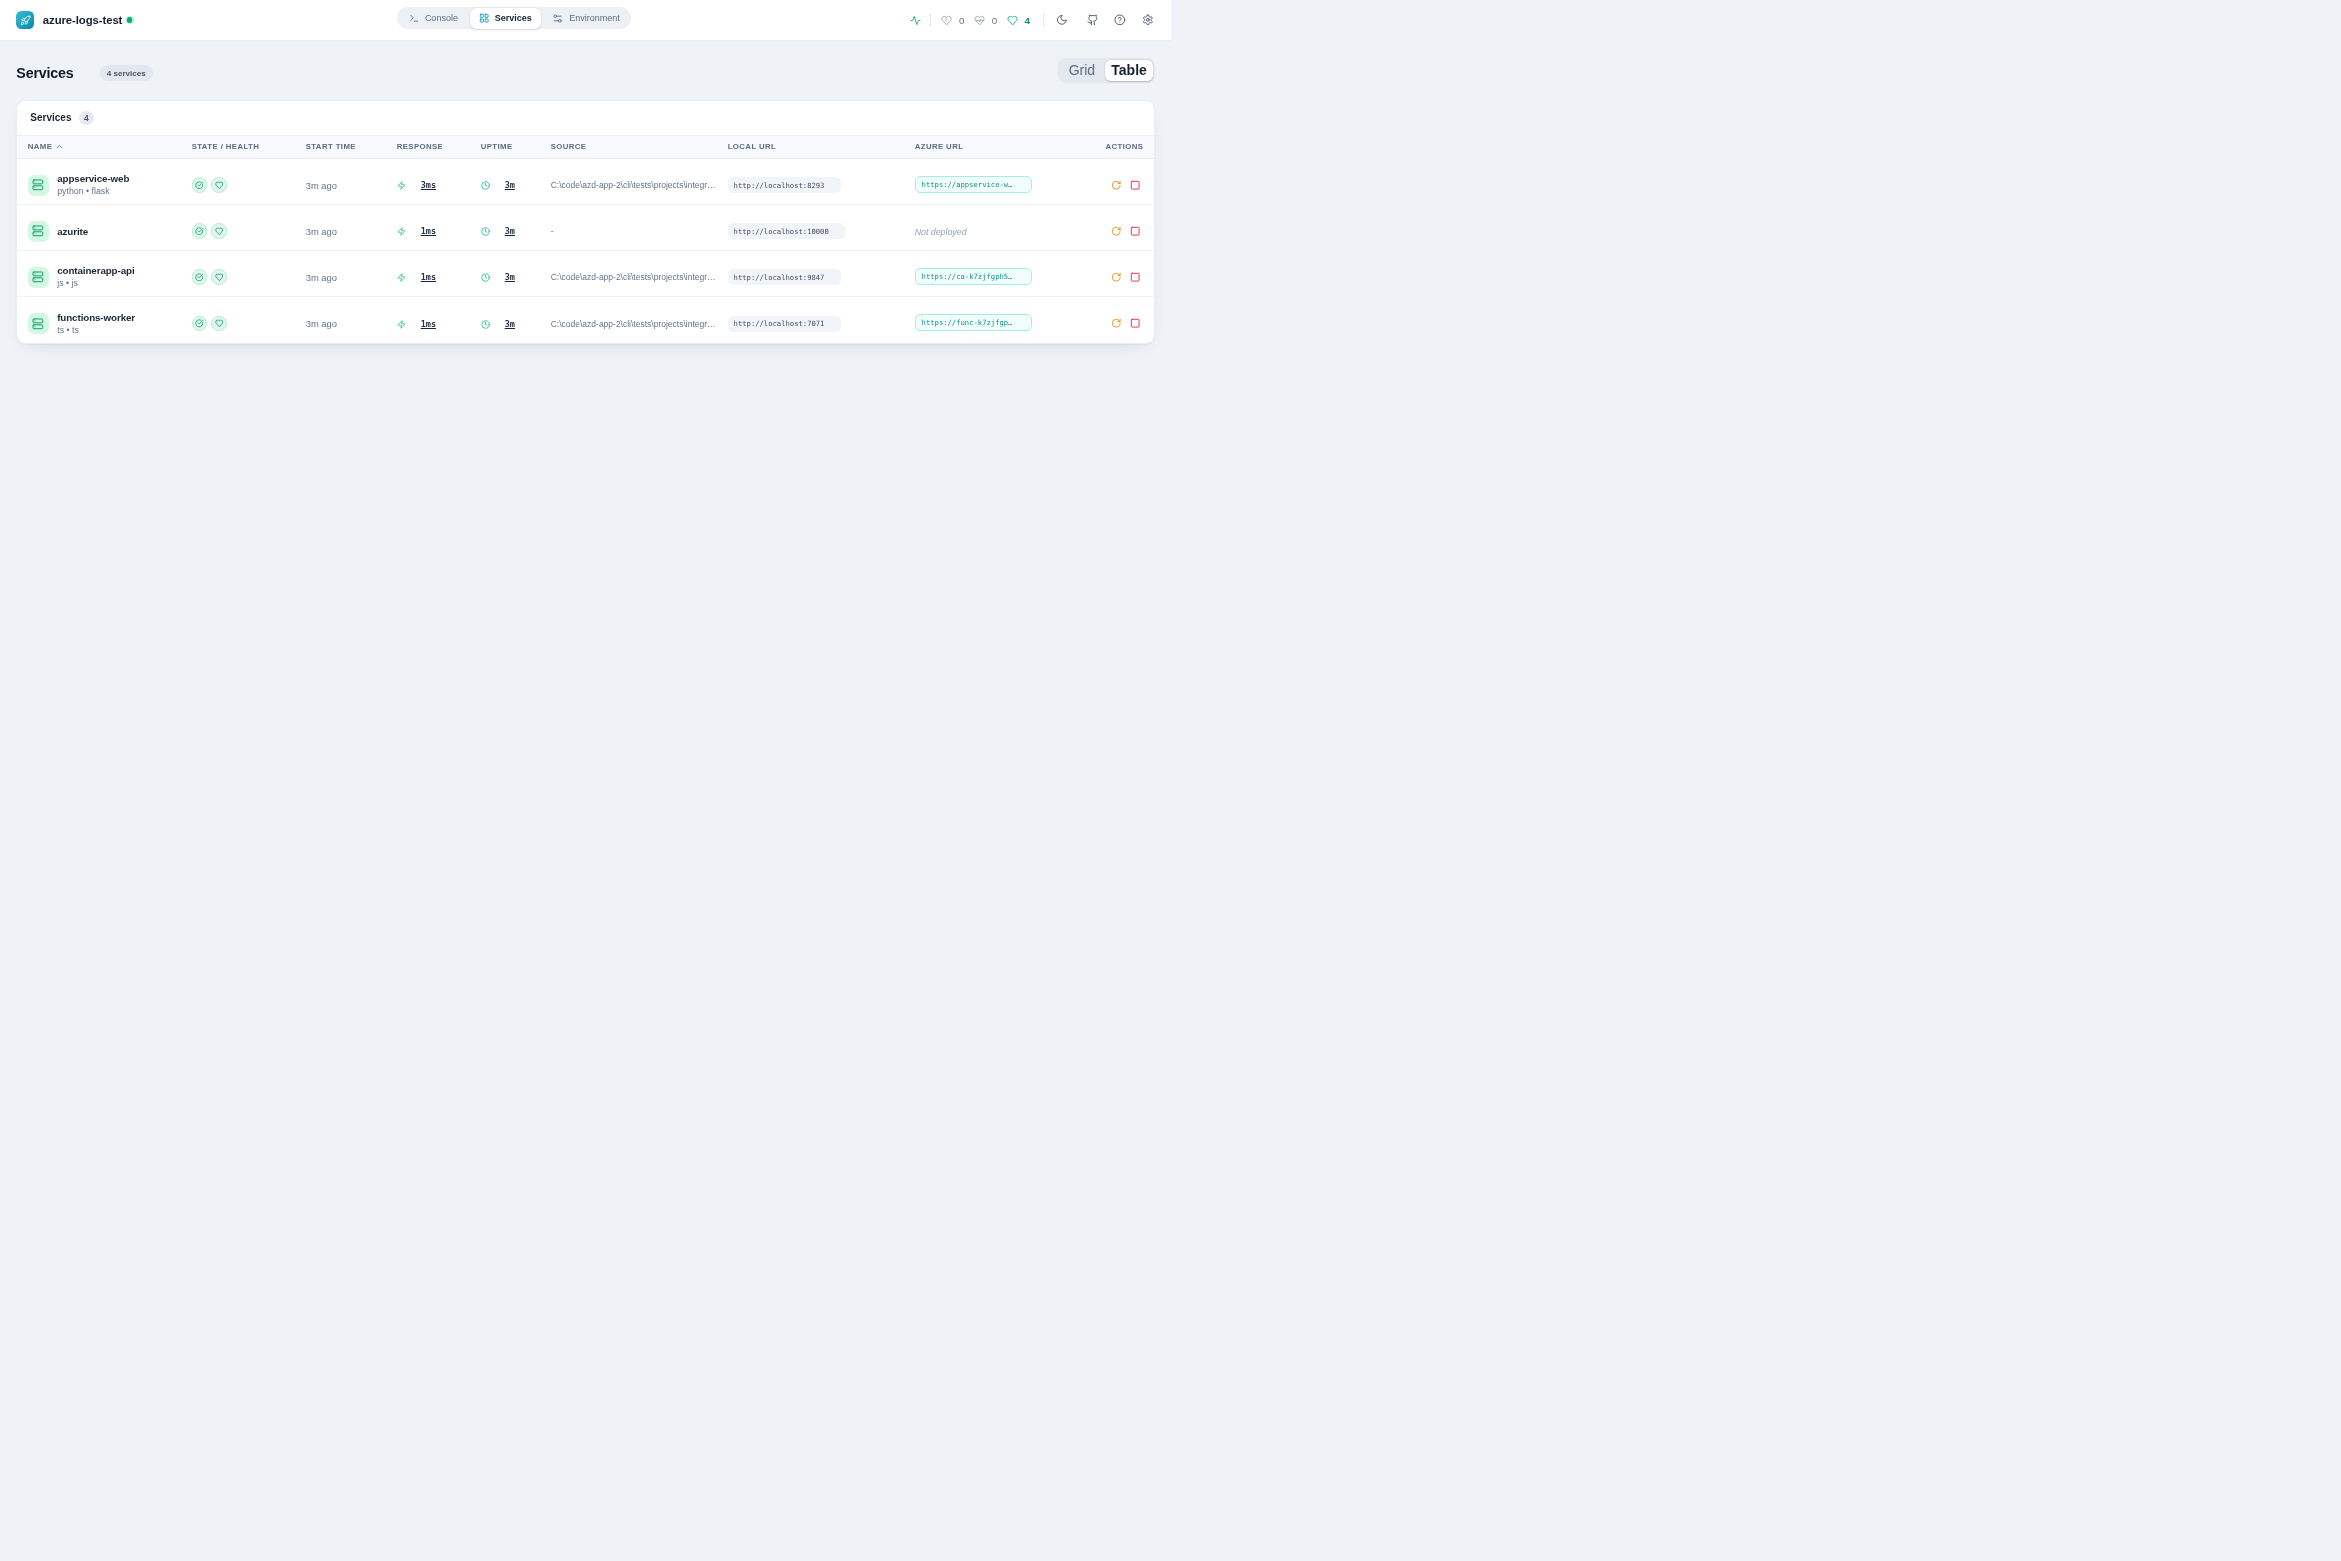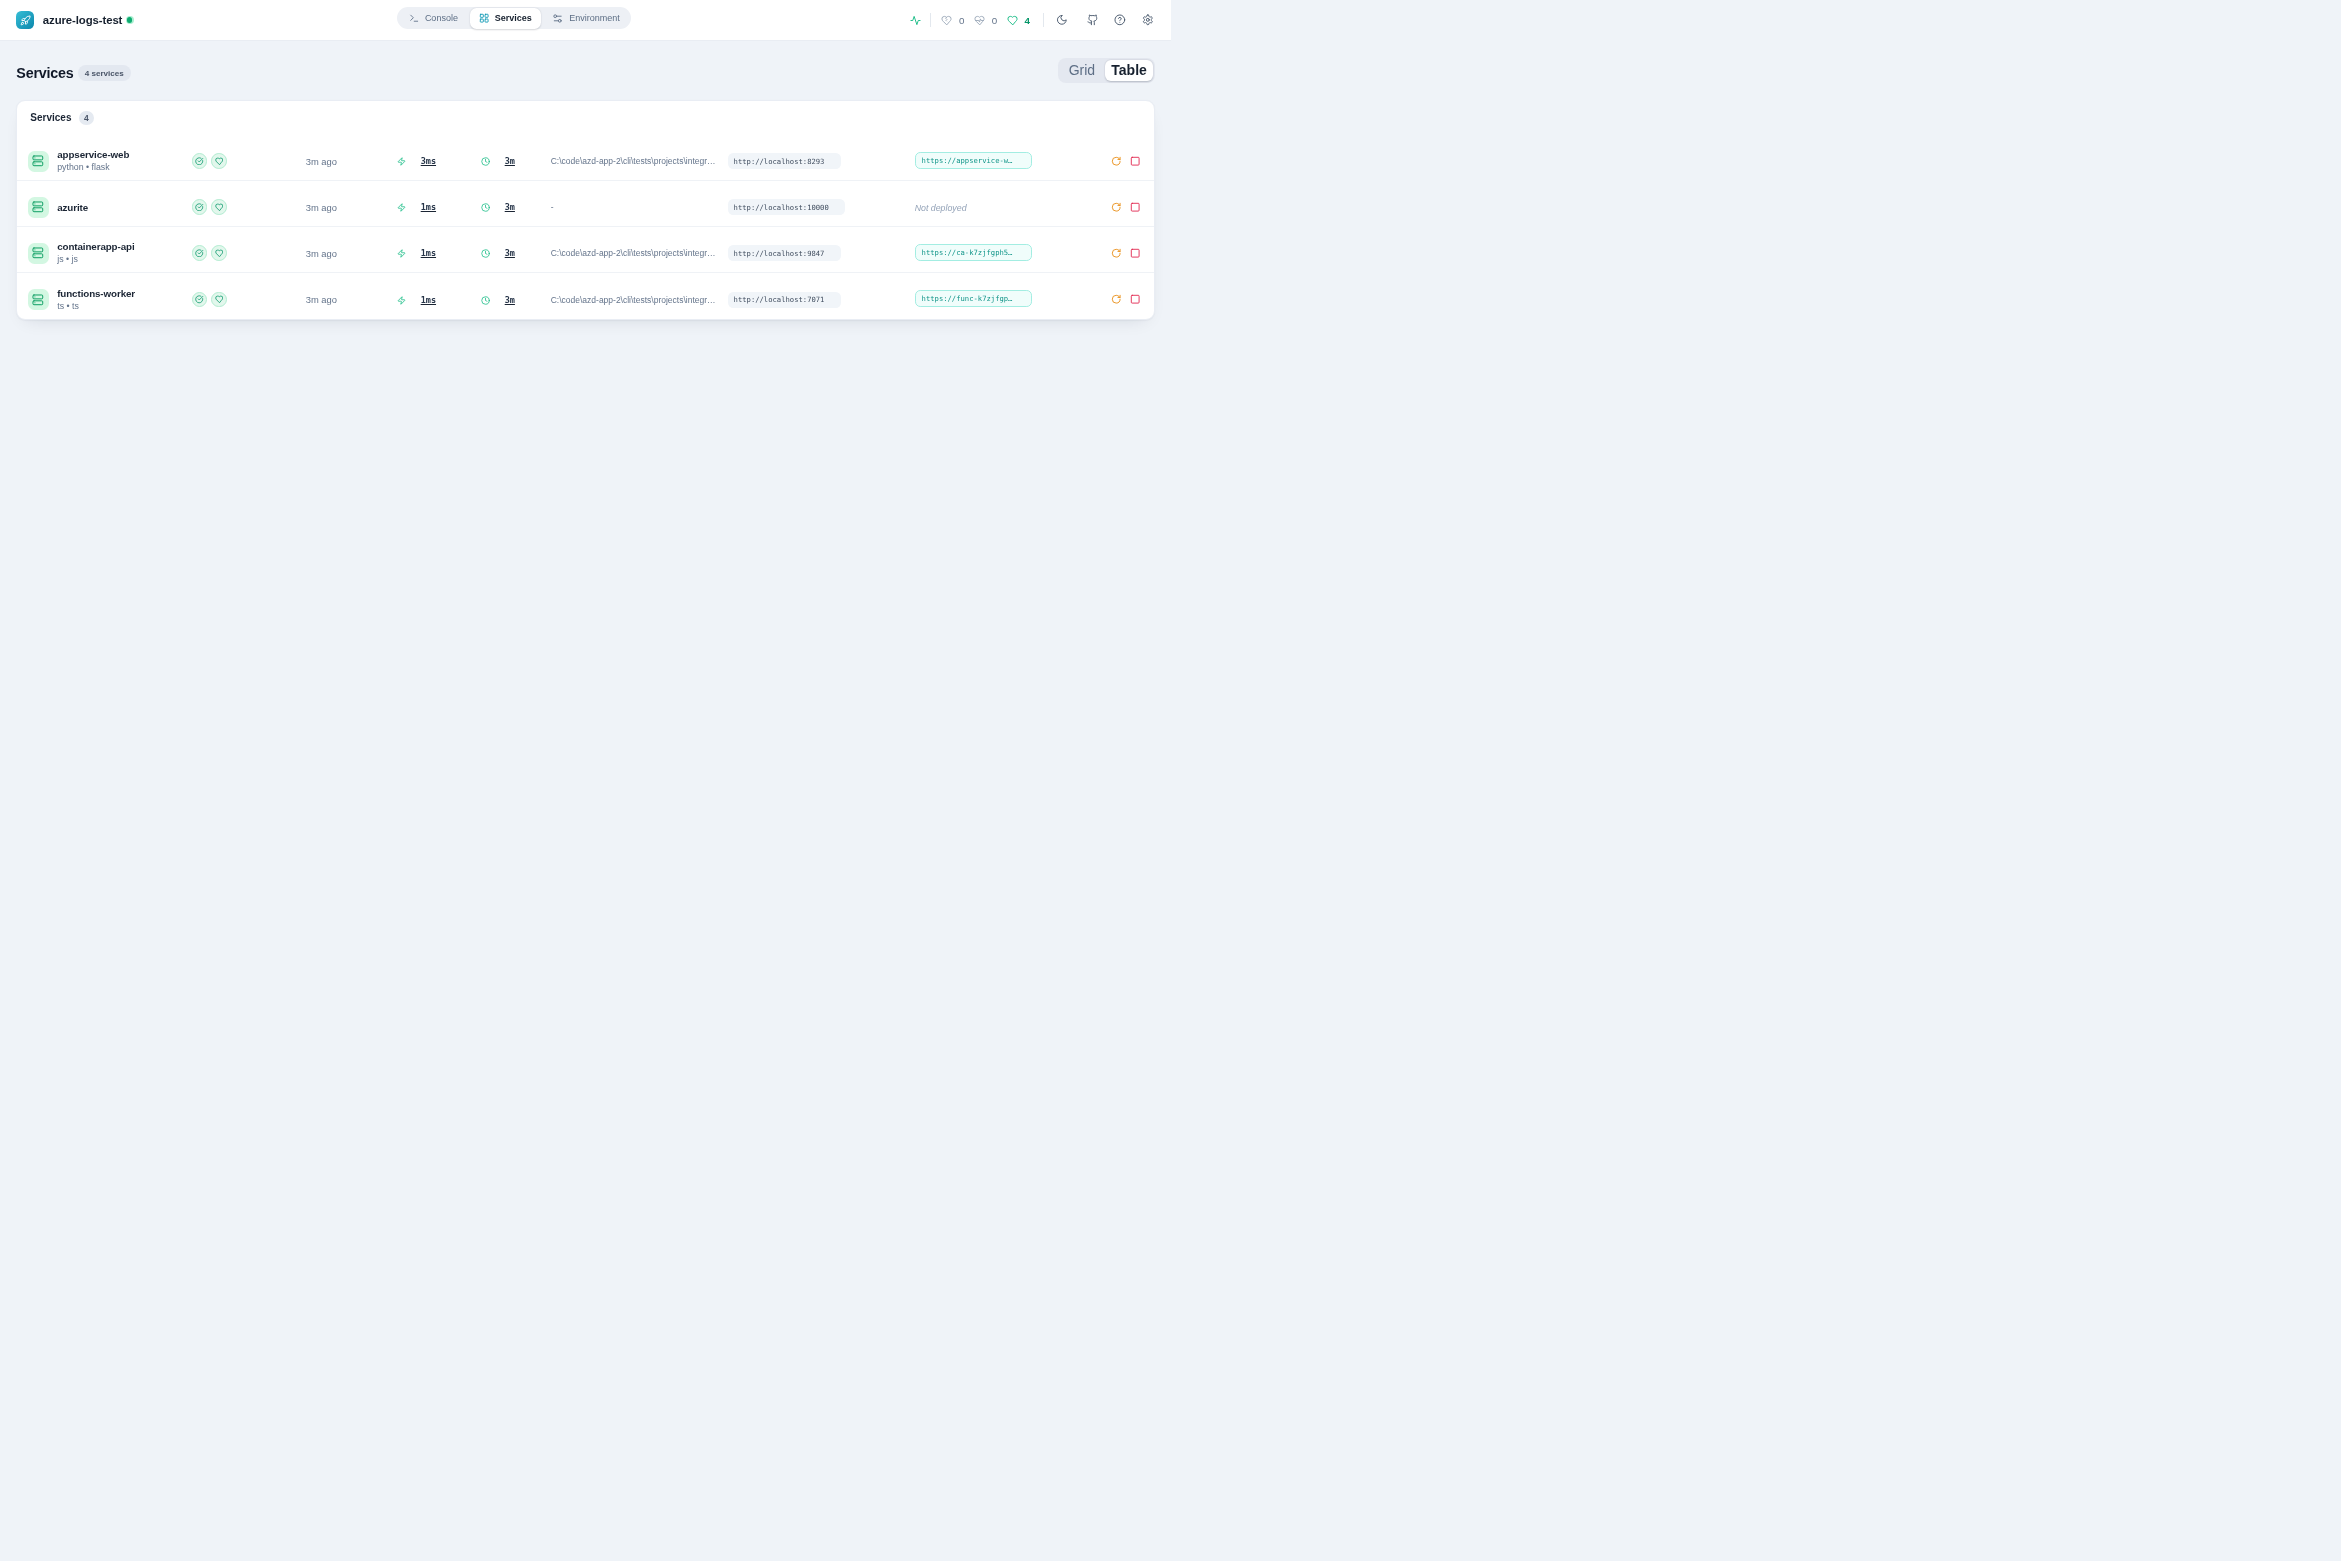--- a/index.html
+++ b/index.html
@@ -68,21 +68,21 @@
     display:flex; align-items:center; justify-content:center; color:#4b5a6e; cursor:pointer;
   }
   .icon-btn + .icon-btn { margin-left:3.9px; }
   .gap12 { width:7.8px; }
 
   
   .page { padding:0 16.3px; }
   .page-head { display:flex; align-items:center; margin-top:19px; height:26px; }
   .page-title { font-size:14.3px; font-weight:700; color:#101828; letter-spacing:-0.2px; }
   .count-pill {
-    margin-left:4px;
+    margin-left:26px;
     background:#e3e8f0; color:#4a5568;
     font-size:8.1px; font-weight:700;
     padding:3.3px 7.2px; border-radius:650px;
   }
   .spacer { flex:1; }
   .view-toggle {
     background:#e4e8f0; border-radius:7.8px; padding:2px;
     display:flex; align-items:center; gap:1.3px; height:25px;
     position:relative; top:-2.9px;
   }
@@ -387,20 +387,38 @@
       <button class="toggle-btn active">Table</button>
     </div>
   </div>
 
   <section class="card">
     <div class="card-head">
       <span class="card-title">Services</span>
       <span class="card-badge">4</span>
     </div>
 
+    <div class="grid thead">
+      <div class="th">
+        <span>NAME</span>
+        <span class="sort">
+          <svg width="9" height="9" viewBox="0 0 24 24" fill="none" stroke="currentColor" stroke-width="2.2" stroke-linecap="round" stroke-linejoin="round">
+              <use href="#i-chevron-up"></use>
+            </svg>
+        </span>
+      </div>
+      <div class="th">STATE / HEALTH</div>
+      <div class="th">START TIME</div>
+      <div class="th">RESPONSE</div>
+      <div class="th">UPTIME</div>
+      <div class="th">SOURCE</div>
+      <div class="th">LOCAL URL</div>
+      <div class="th">AZURE URL</div>
+      <div class="th right">ACTIONS</div>
+    </div>
 
     <div id="table-body">
   <div class="grid row">
     <div class="cell-name">
       <span class="svc-tile">
         <svg width="11.7" height="11.7" viewBox="0 0 24 24" fill="none" stroke="currentColor" stroke-width="2" stroke-linecap="round" stroke-linejoin="round">
                 <use href="#i-server"></use>
               </svg>
       </span>
       <span class="svc-meta">

